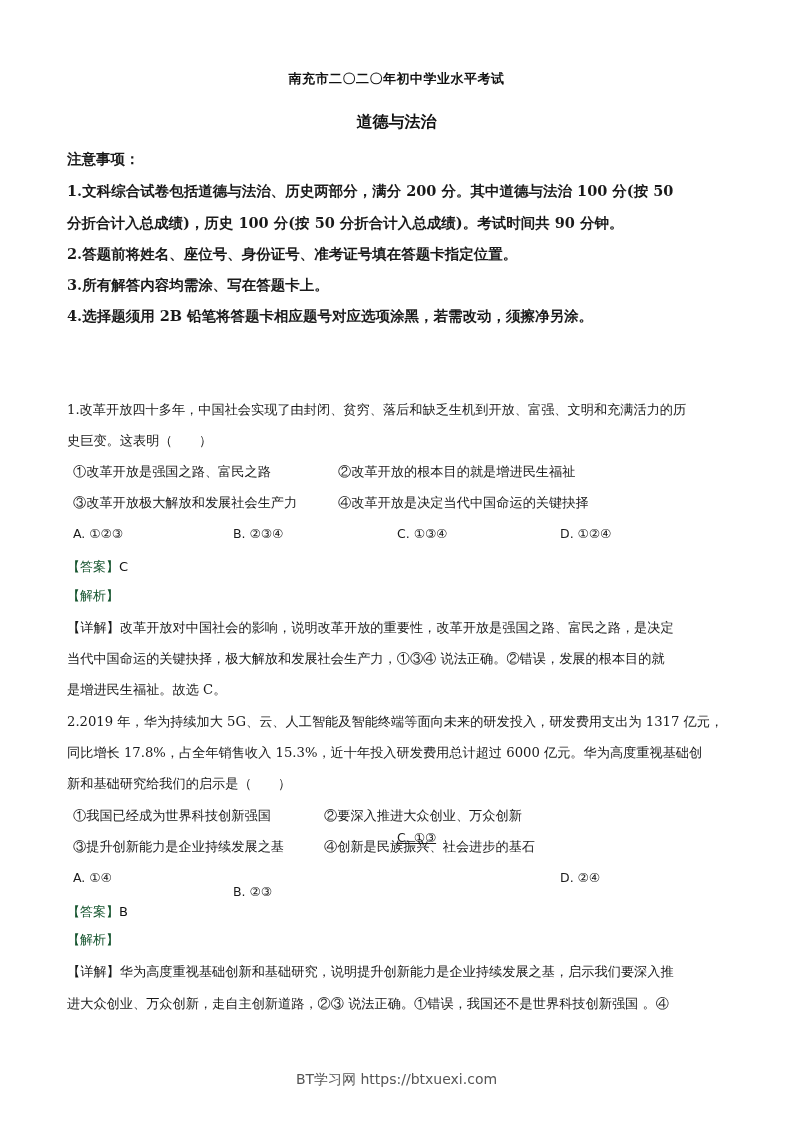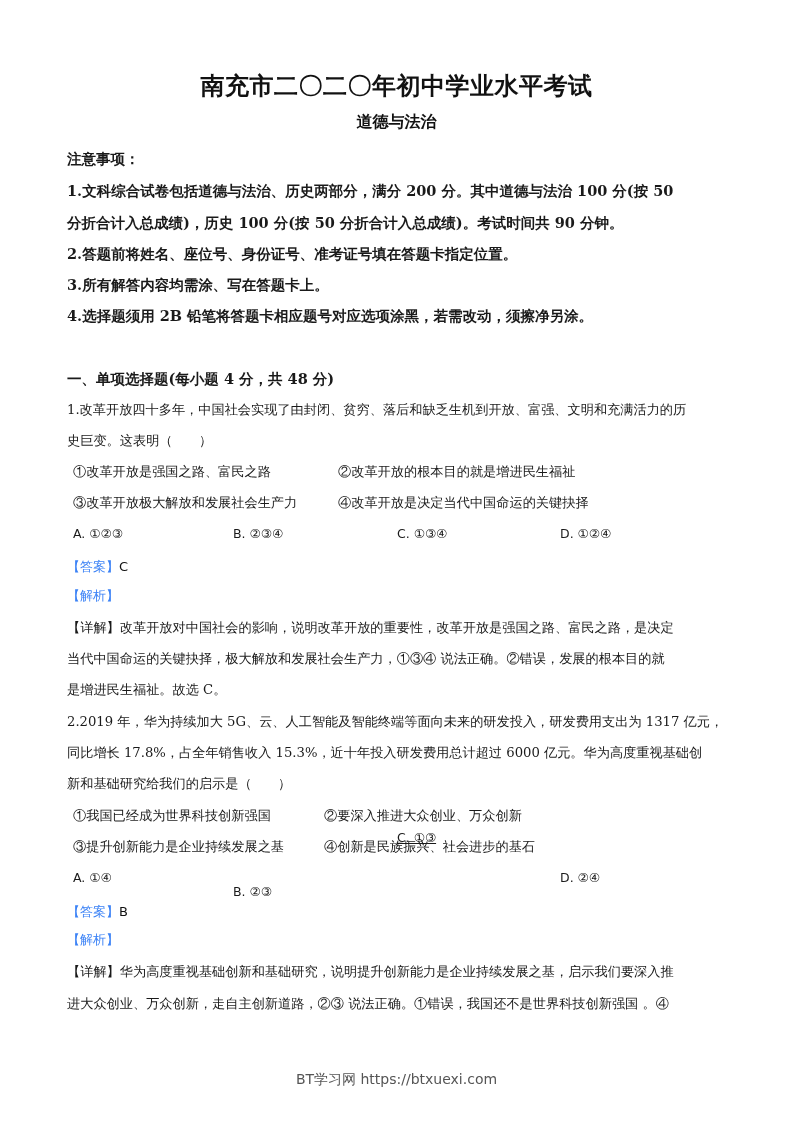--- a/index.html
+++ b/index.html
@@ -1,47 +1,46 @@
 <!DOCTYPE html>
 <html><head>
 <meta charset="utf-8">
 <style>
   html, body { margin: 0; padding: 0; background: #ffffff; }
   body { width: 793px; height: 1122px; position: relative; overflow: hidden;
          font-family: "DejaVu Serif", "Liberation Serif", serif; color: #1a1a1a; }
   .page { position: absolute; left: 0; top: 0; width: 793px; height: 1122px; }
   .title { position: absolute; left: 0; width: 793px; text-align: center;
            font-family: "DejaVu Sans", sans-serif; font-weight: bold; color: #111; }
-  .t1 { top: 70px; font-size: 24px; letter-spacing: 0.5px; }
+  .t1 { top: 70px; font-size: 13px; letter-spacing: 0.5px; }
   .t2 { top: 112px; font-size: 16px; }
   .line { position: absolute; left: 67px; white-space: nowrap; }
   .bold { font-weight: bold; font-size: 14.5px; font-family: "DejaVu Serif", serif; }
   .norm { font-size: 13.2px; }
   .opt { position: absolute; white-space: nowrap; font-size: 13.2px; }
   .abcd { font-family: "DejaVu Sans", sans-serif; font-size: 12.5px; }
-  .tag { color: #3b82f6; font-family: "DejaVu Sans", sans-serif; font-size: 13px; }
+  .tag { color: #14532d; font-family: "DejaVu Sans", sans-serif; font-size: 13px; }
   .tag-val { color: #111; font-family: "DejaVu Sans", sans-serif; font-size: 13px; }
   .footer { position: absolute; top: 1071px; left: 0; width: 793px; text-align: center;
             font-family: "DejaVu Sans", sans-serif; font-size: 14px; color: #555; }
 </style>
 </head>
 <body>
 
 <div class="page">
 
   <div class="title t1">南充市二〇二〇年初中学业水平考试</div>
   <div class="title t2">道德与法治</div>
 
   <div class="line bold" style="top:150px;">注意事项：</div>
   <div class="line bold" style="top:182px;">1.文科综合试卷包括道德与法治、历史两部分，满分 200 分。其中道德与法治 100 分(按 50</div>
   <div class="line bold" style="top:214px;">分折合计入总成绩)，历史 100 分(按 50 分折合计入总成绩)。考试时间共 90 分钟。</div>
   <div class="line bold" style="top:245px;">2.答题前将姓名、座位号、身份证号、准考证号填在答题卡指定位置。</div>
   <div class="line bold" style="top:276px;">3.所有解答内容均需涂、写在答题卡上。</div>
   <div class="line bold" style="top:307px;">4.选择题须用 2B 铅笔将答题卡相应题号对应选项涂黑，若需改动，须擦净另涂。</div>
-  <div class="line bold" style="top:370px;">一、单项选择题(每小题 4 分，共 48 分)</div>
 
   <div>
     <div class="line norm" style="top:401px;">1.改革开放四十多年，中国社会实现了由封闭、贫穷、落后和缺乏生机到开放、富强、文明和充满活力的历</div>
     <div class="line norm" style="top:432px;">史巨变。这表明（　　）</div>
     <div class="opt" style="left:73px; top:463px;">①改革开放是强国之路、富民之路</div>
     <div class="opt" style="left:338px; top:463px;">②改革开放的根本目的就是增进民生福祉</div>
     <div class="opt" style="left:73px; top:494px;">③改革开放极大解放和发展社会生产力</div>
     <div class="opt" style="left:338px; top:494px;">④改革开放是决定当代中国命运的关键抉择</div>
     <div class="opt abcd" style="left:73px; top:526px;">A. ①②③</div>
     <div class="opt abcd" style="left:233px; top:526px;">B. ②③④</div>

